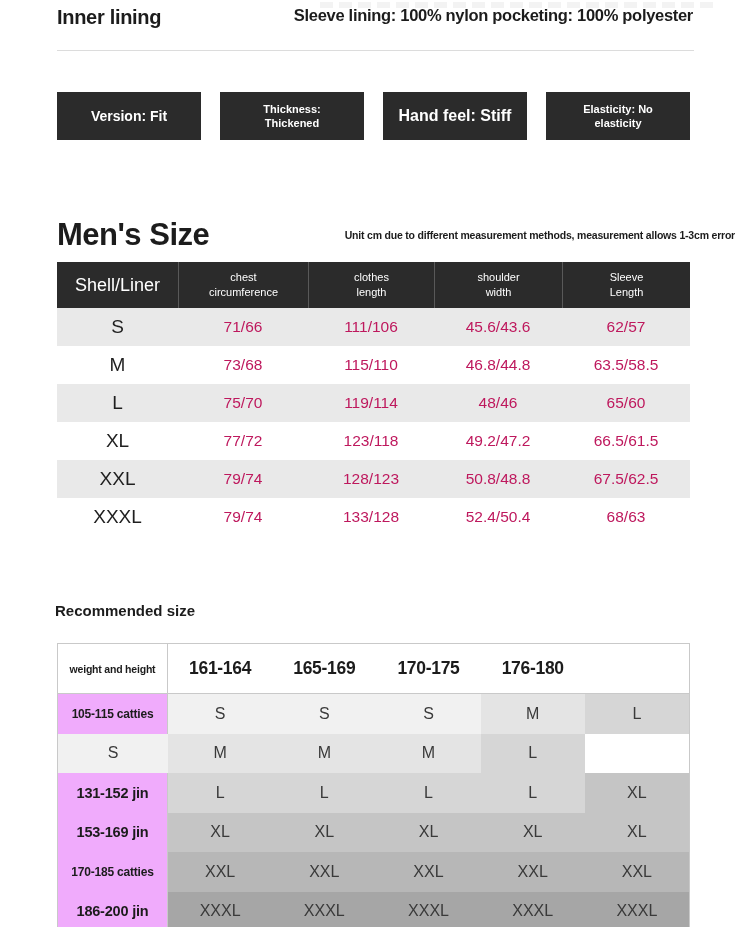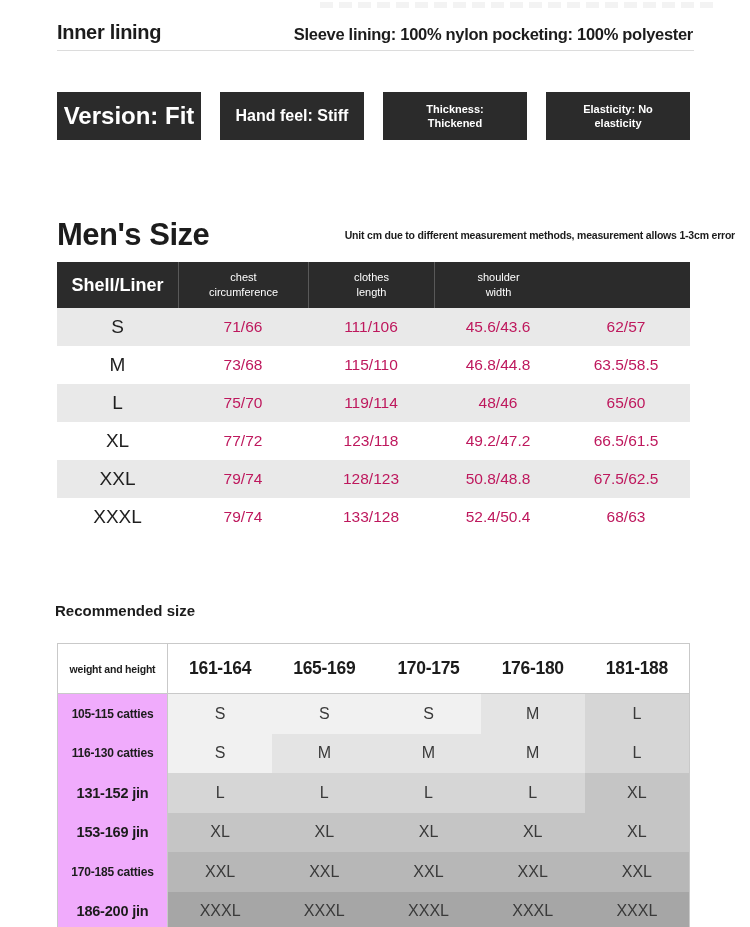--- a/index.html
+++ b/index.html
@@ -17,58 +17,58 @@
     color:var(--text);
   }
   
   .top-remnant{
     position:absolute;top:2px;left:320px;width:395px;height:6px;
     background:repeating-linear-gradient(90deg,#f3f3f3 0 13px,transparent 13px 19px);
   }
   
   .lining-row{
     position:absolute;top:6px;left:57px;width:636px;height:38px;
-    display:flex;align-items:flex-end;
+    display:flex;align-items:flex-start;
   }
   .lining-title{font-size:20px;font-weight:bold;letter-spacing:-0.3px;}
   .lining-sub{margin-left:auto;font-size:16.5px;font-weight:bold;letter-spacing:-0.3px;}
   .header-divider{
     position:absolute;top:50px;left:57px;width:637px;height:1px;background:var(--divider);
   }
   
   .chip-row{
     position:absolute;top:92px;left:57px;width:633px;height:48px;
     display:flex;gap:19px;
   }
   .chip{
     flex:1;background:var(--dark);color:#fff;
     display:flex;flex-direction:column;align-items:center;justify-content:center;
     text-align:center;line-height:1.3;
   }
-  .chip.lg{font-size:24px;font-weight:bold;}
+  .chip.lg{font-size:14px;font-weight:bold;}
   .chip.md{font-size:16px;font-weight:bold;}
   .chip.sm{font-size:11px;font-weight:bold;}
   
   .mens-head{
     position:absolute;top:212px;left:57px;width:678px;height:46px;
     display:flex;align-items:center;
   }
   .mens-title{font-size:31px;font-weight:bold;letter-spacing:-0.5px;}
   .mens-note{margin-left:auto;font-size:10.5px;font-weight:bold;letter-spacing:-0.2px;}
   
   .t1{position:absolute;top:262px;left:57px;width:633px;}
   .t1-header{
     display:grid;grid-template-columns:121px 130px 126px 128px 128px;
     height:46px;background:var(--dark);color:#fff;
   }
   .t1-hcell{
     display:flex;flex-direction:column;align-items:center;justify-content:center;
     font-size:11px;line-height:1.35;border-left:1px solid rgba(255,255,255,0.22);
   }
-  .t1-hcell:first-child{border-left:none;font-size:18px;font-weight:bold;}
+  .t1-hcell:first-child{border-left:none;font-size:18px;}
   .t1-row{
     display:grid;grid-template-columns:121px 130px 126px 128px 128px;
     height:38px;align-items:center;text-align:center;
   }
   .t1-row:nth-child(even){background:var(--stripe);}
   .t1-size{font-size:19px;color:#1f1f1f;}
   .t1-val{font-size:15.5px;color:#be185d;}
   
   .rec-title{position:absolute;top:602px;left:55px;font-size:15px;font-weight:bold;}
   .t2{
@@ -110,27 +110,27 @@
 <div class="lining-row">
   <div class="lining-title">Inner lining</div>
   <div class="lining-sub">Sleeve lining: 100% nylon pocketing: 100% polyester</div>
 </div>
 <div class="header-divider"></div>
 
 <div class="chip-row">
   <div class="chip lg">
     <span>Version: Fit</span>
   </div>
-  <div class="chip md">
-    <span>Hand feel: Stiff</span>
-  </div>
   <div class="chip sm">
     <span>Thickness:</span>
     <span>Thickened</span>
   </div>
+  <div class="chip md">
+    <span>Hand feel: Stiff</span>
+  </div>
   <div class="chip sm">
     <span>Elasticity: No</span>
     <span>elasticity</span>
   </div>
 </div>
 
 <div class="mens-head">
   <div class="mens-title">Men's Size</div>
   <div class="mens-note">Unit cm due to different measurement methods, measurement allows 1-3cm error</div>
 </div>
@@ -144,20 +144,24 @@
       <span>chest</span>
       <span>circumference</span>
     </div>
     <div class="t1-hcell">
       <span>clothes</span>
       <span>length</span>
     </div>
     <div class="t1-hcell">
       <span>shoulder</span>
       <span>width</span>
+    </div>
+    <div class="t1-hcell">
+      <span>Sleeve</span>
+      <span>Length</span>
     </div>
   </div>
 
   <div class="t1-row">
     <div class="t1-size">S</div>
     <div class="t1-val">71/66</div>
     <div class="t1-val">111/106</div>
     <div class="t1-val">45.6/43.6</div>
     <div class="t1-val">62/57</div>
   </div>
@@ -200,33 +204,31 @@
 
 <div class="rec-title">Recommended size</div>
 
 <div class="t2">
   <div class="t2-header">
     <div class="t2-corner">weight and height</div>
     <div class="t2-hcell">161-164</div>
     <div class="t2-hcell">165-169</div>
     <div class="t2-hcell">170-175</div>
     <div class="t2-hcell">176-180</div>
-    <div class="t2-hcell">181-188</div>
   </div>
 
   <div class="t2-row">
     <div class="t2-label">105-115 catties</div>
     <div class="t2-cell" style="background: rgb(241, 241, 241);">S</div>
     <div class="t2-cell" style="background: rgb(241, 241, 241);">S</div>
     <div class="t2-cell" style="background: rgb(241, 241, 241);">S</div>
     <div class="t2-cell" style="background: rgb(228, 228, 228);">M</div>
     <div class="t2-cell" style="background: rgb(214, 214, 214);">L</div>
   </div>
   <div class="t2-row">
-    <div class="t2-label">116-130 catties</div>
     <div class="t2-cell" style="background: rgb(241, 241, 241);">S</div>
     <div class="t2-cell" style="background: rgb(228, 228, 228);">M</div>
     <div class="t2-cell" style="background: rgb(228, 228, 228);">M</div>
     <div class="t2-cell" style="background: rgb(228, 228, 228);">M</div>
     <div class="t2-cell" style="background: rgb(214, 214, 214);">L</div>
   </div>
   <div class="t2-row label-lg">
     <div class="t2-label">131-152 jin</div>
     <div class="t2-cell" style="background: rgb(214, 214, 214);">L</div>
     <div class="t2-cell" style="background: rgb(214, 214, 214);">L</div>

